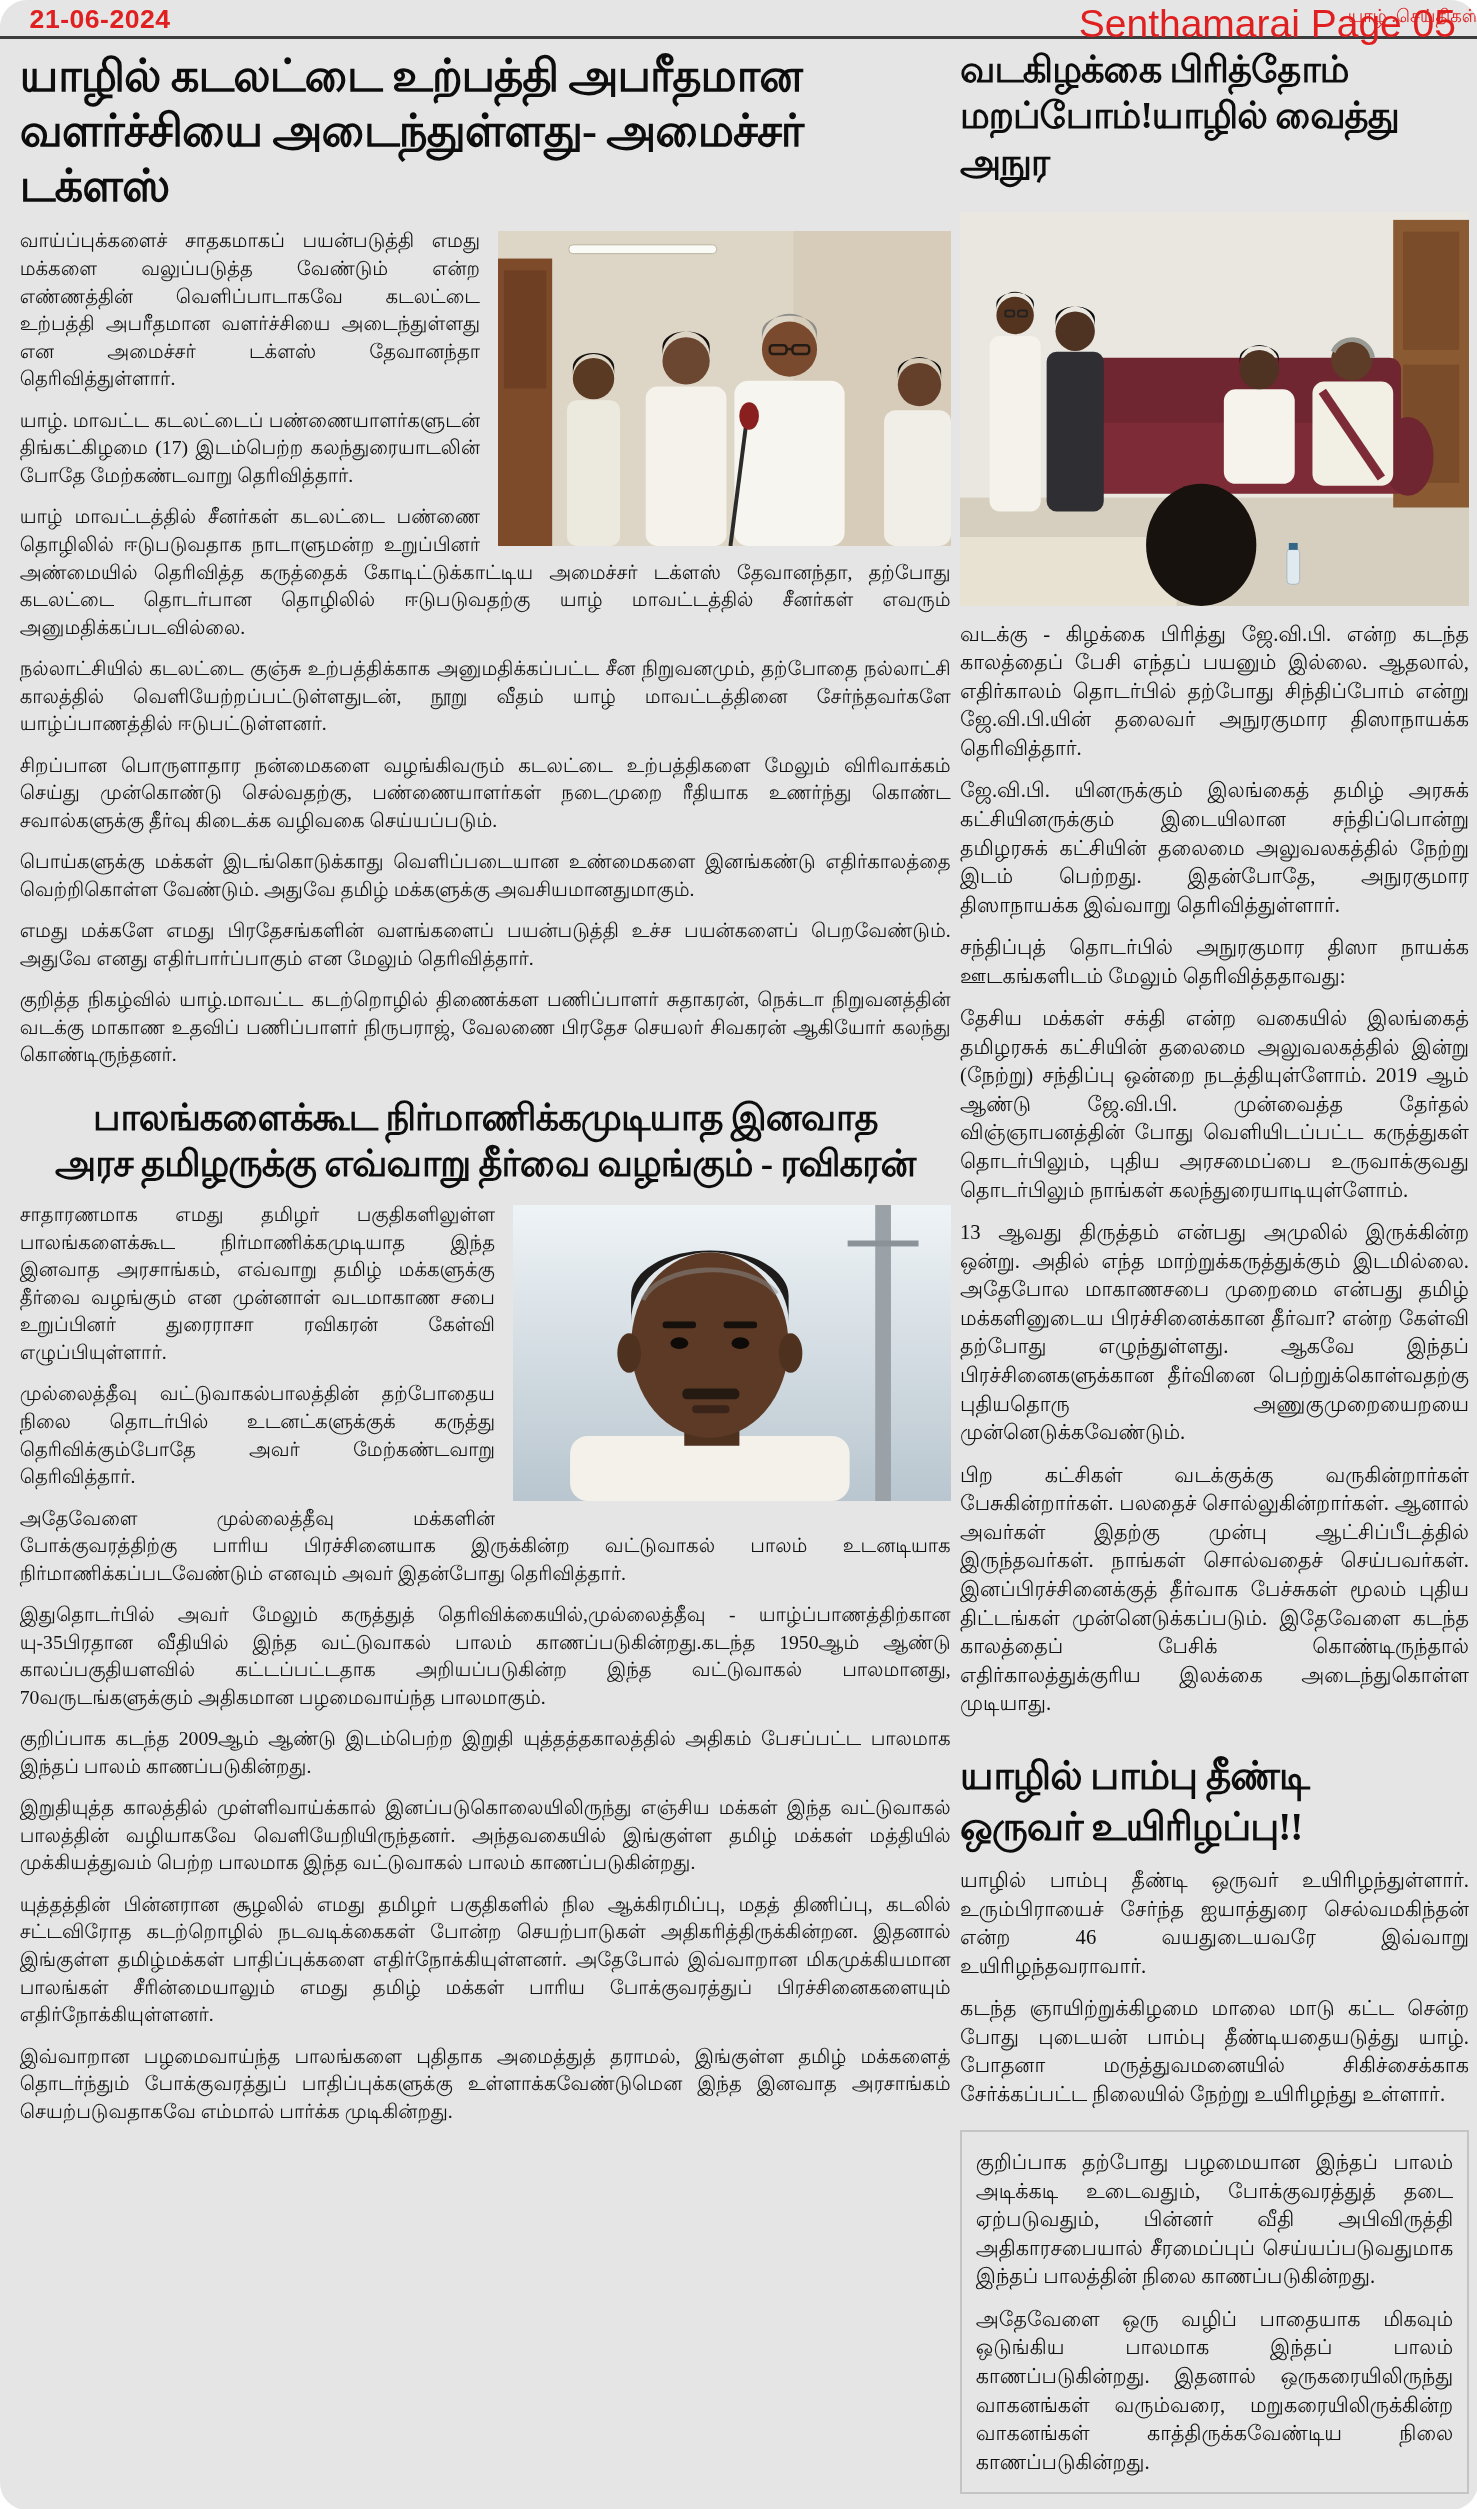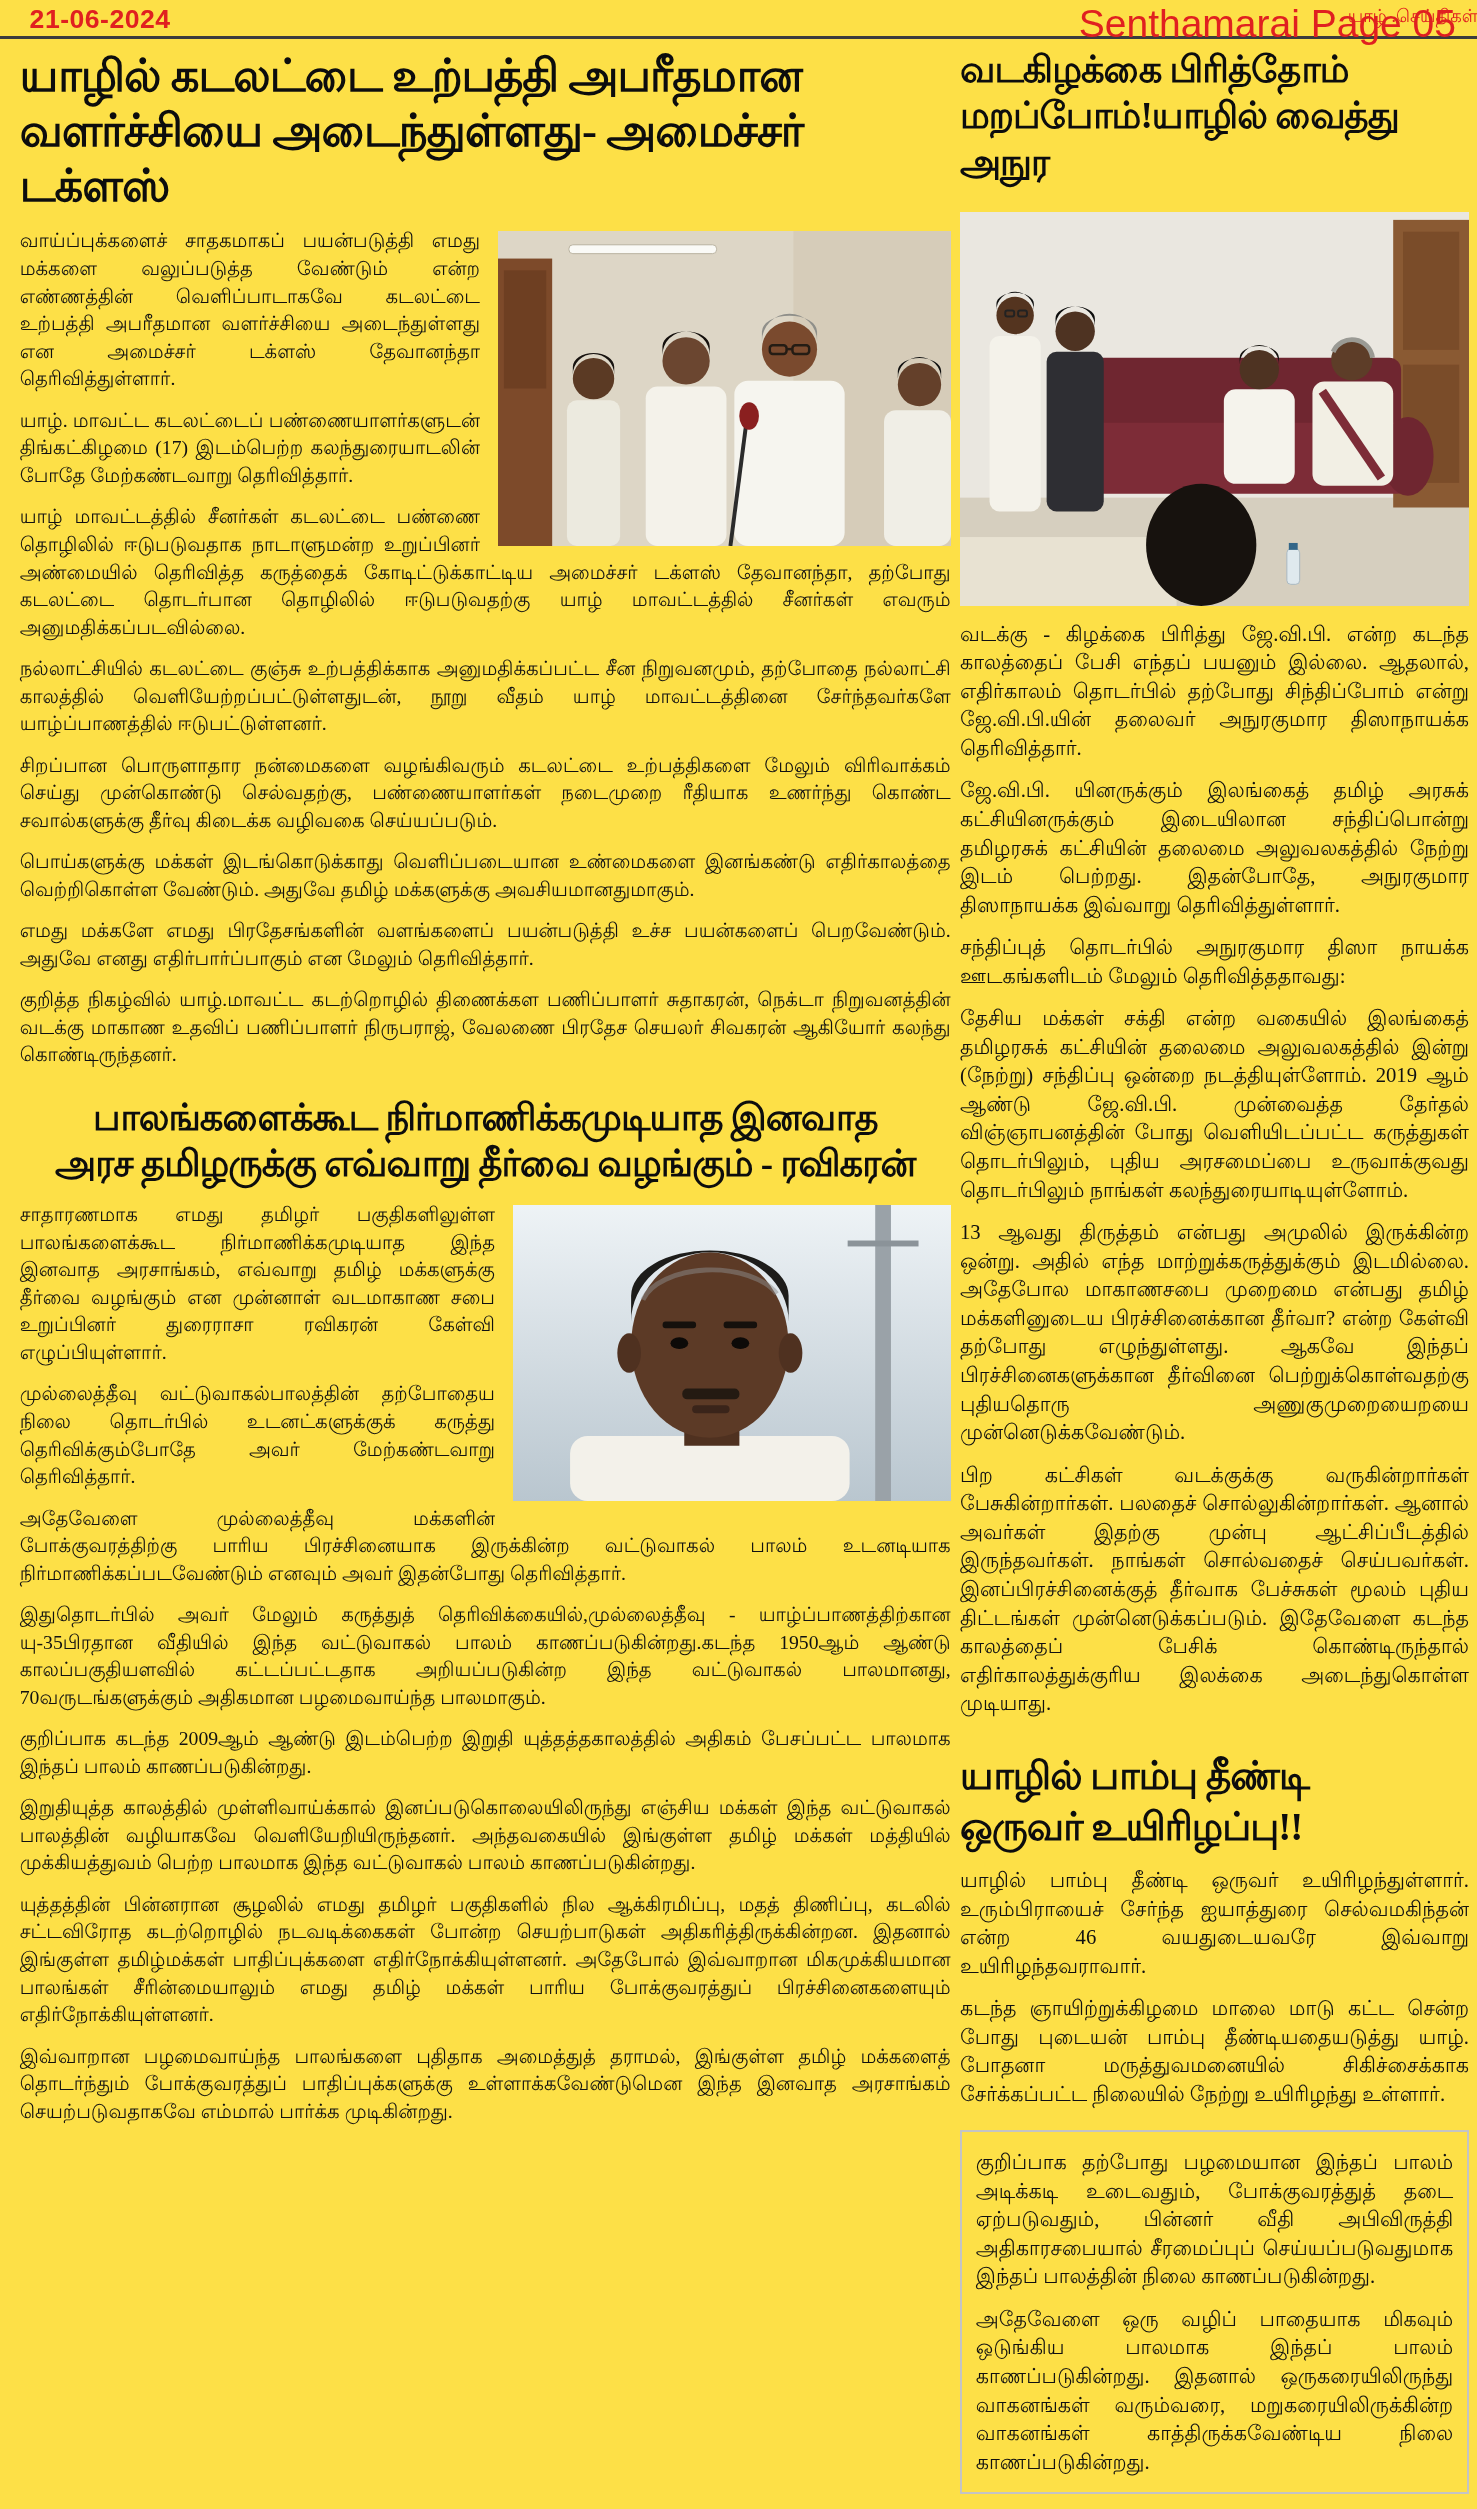--- a/index.html
+++ b/index.html
@@ -1,19 +1,20 @@
 <!DOCTYPE html>
 <html><head>
 <meta charset="utf-8">
 <style>
   html,body{margin:0;padding:0;background:#ffffff;}
   #page{
-    position:relative;width:1478px;height:2510px;background:#fde047;
+    position:relative;width:1478px;height:2510px;background:#e5e5e5;
     overflow:hidden;color:#111;
     font-family:"Liberation Serif","DejaVu Serif",serif;
+    border-radius:27px;
   }
   
   #masthead{
     position:absolute;top:0;left:0;width:1478px;height:39px;
     border-bottom:3.9px solid #3c3c3c;box-sizing:border-box;
   }
   .mast-date{
     position:absolute;left:29.6px;top:3.9px;font-family:"Liberation Sans",sans-serif;
     font-weight:bold;font-size:26.6px;color:#e02020;letter-spacing:0.5px;
   }

